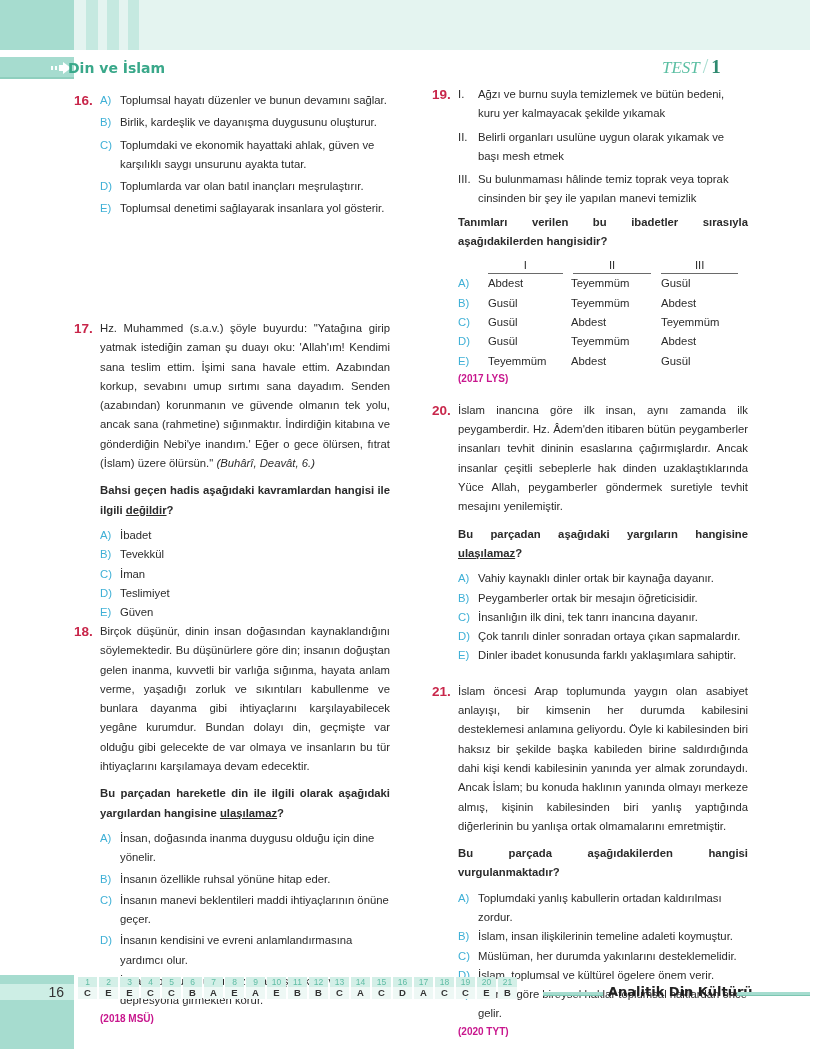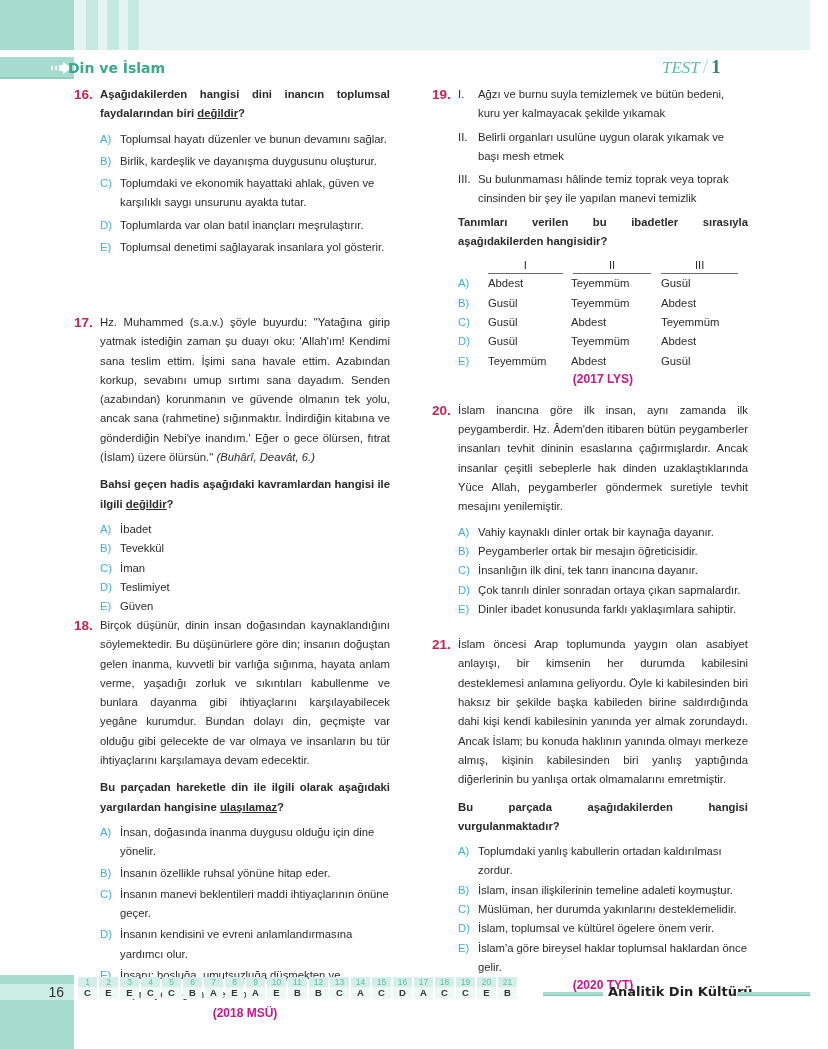--- a/index.html
+++ b/index.html
@@ -34,21 +34,21 @@
   .q .stem { font-weight: bold; margin-top: 6px; }
   .q .stem.first { margin-top: 0; }
   .u { text-decoration: underline; }
   .src { font-style: italic; }
 
   .opts { margin-top: 6px; }
   .opt { position: relative; padding-left: 20px; }
   .opt .lt { position: absolute; left: 0; top: 0; color: #3fb0d6; }
   .opt .tx { display: block; }
 
-  .ref { text-align: center; color: #c8168d; font-weight: bold; font-size: 12px; line-height: 16px; }
+  .ref { text-align: left; color: #c8168d; font-weight: bold; font-size: 10px; line-height: 16px; }
 
   
   .roman { position: relative; padding-left: 20px; margin-bottom: 4px; }
   .roman .rn { position: absolute; left: 0; top: 0; }
 
   
   .tbl { margin-top: 6px; margin-left: 0; }
   .tbl-head { display: flex; padding-left: 30px; }
   .tbl-head .h { text-align: center; border-bottom: 1px solid #6a6a6a; line-height: 16px; margin-right: 10px; }
   .tbl-row { display: flex; position: relative; line-height: 19.3px; }
@@ -89,21 +89,20 @@
 </svg>
 <div class="section-title">Din ve İslam</div>
 <div class="test-label">
   <span>TEST</span><span class="slash">/</span><span class="num">1</span>
 </div>
 
 <div class="col left">
 
   <div class="q" style="height:215px;">
     <span class="qnum">16.</span>
-    <p class="stem first"><span>Aşağıdakilerden hangisi dini inancın toplumsal faydalarından biri </span><span class="u">değildir</span><span>?</span></p>
     <div class="opts">
       <div class="opt">
           <span class="lt">A)</span>
           <span class="tx">Toplumsal hayatı düzenler ve bunun devamını sağlar.</span>
         </div>
       <div class="opt" style="margin-top:3px">
           <span class="lt">B)</span>
           <span class="tx">Birlik, kardeşlik ve dayanışma duygusunu oluşturur.</span>
         </div>
       <div class="opt" style="margin-top:3px">
@@ -224,20 +223,21 @@
           <span class="c cw2">Abdest</span>
           <span class="c cw3">Gusül</span>
         </div>
     </div>
     <div class="ref">(2017 LYS)</div>
   </div>
 
   <div class="q" style="margin-top:14px;">
     <span class="qnum">20.</span>
     <p>İslam inancına göre ilk insan, aynı zamanda ilk peygamberdir. Hz. Âdem'den itibaren bütün peygamberler insanları tevhit dininin esaslarına çağırmışlardır. Ancak insanlar çeşitli sebeplerle hak dinden uzaklaştıklarında Yüce Allah, peygamberler göndermek suretiyle tevhit mesajını yenilemiştir.</p>
+    <p class="stem" style="margin-top:8px; text-align:justify; text-align-last:left;"><span>Bu parçadan aşağıdaki yargıların hangisine </span><span class="u">ulaşılamaz</span><span>?</span></p>
     <div class="opts">
       <div class="opt">
           <span class="lt">A)</span>
           <span class="tx">Vahiy kaynaklı dinler ortak bir kaynağa dayanır.</span>
         </div>
       <div class="opt">
           <span class="lt">B)</span>
           <span class="tx">Peygamberler ortak bir mesajın öğreticisidir.</span>
         </div>
       <div class="opt">

